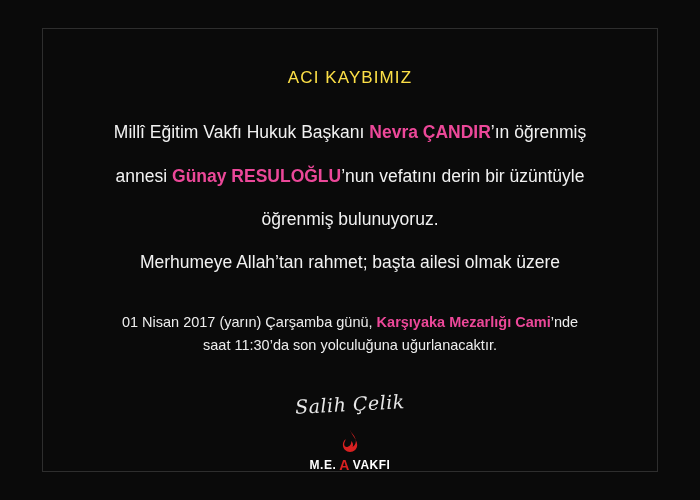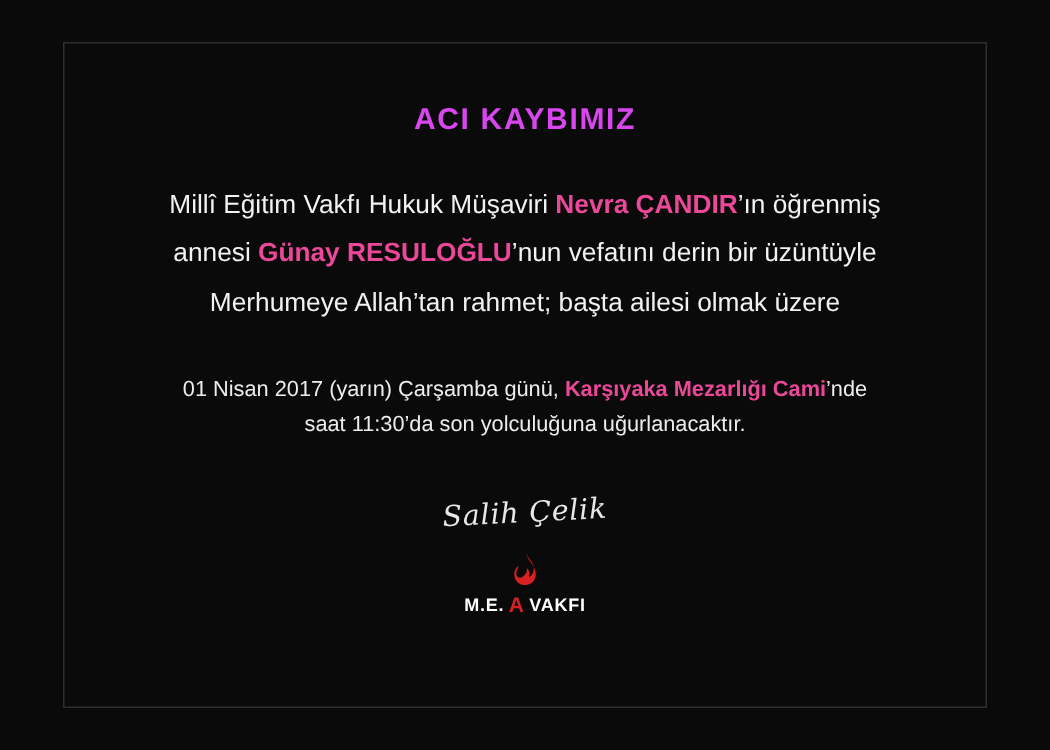--- a/index.html
+++ b/index.html
@@ -36,40 +36,40 @@
 
   #content {
     position: absolute;
     left: 70px;
     top: 56px;
     width: 560px;
     text-align: center;
   }
 
   #headline {
-    font-size: 20px;
-    font-weight: bold;
+    font-size: 17px;
+    font-weight: normal;
     letter-spacing: 1.1px;
-    color: #d946ef;
+    color: #fde047;
     margin: 12px 0 0 0;
     line-height: 1.2;
   }
 
   #main-text {
     margin-top: 30px;
     font-size: 17.5px;
     line-height: 1.62;
     color: #f2f2f2;
     font-weight: 300;
   }
   #main-text .para {
     margin: 0;
   }
   #main-text .para + .para {
-    margin-top: 4px;
+    margin-top: 15px;
   }
   .bold {
     font-weight: bold;
     color: #ec4899;
   }
 
   #funeral-text {
     margin-top: 34px;
     font-size: 14.5px;
     line-height: 1.6;
@@ -137,22 +137,23 @@
 
 <div id="notice-card">
 
   <div id="frame-border"></div>
 
   <div id="content">
 
     <h1 id="headline">ACI KAYBIMIZ</h1>
 
     <div id="main-text">
-      <p class="para"><span>Millî Eğitim Vakfı Hukuk Müşaviri </span><span class="bold">Nevra ÇANDIR</span><span>’ın öğrenmiş</span></p>
+      <p class="para"><span>Millî Eğitim Vakfı Hukuk Başkanı </span><span class="bold">Nevra ÇANDIR</span><span>’ın öğrenmiş</span></p>
       <p class="para"><span>annesi </span><span class="bold">Günay RESULOĞLU</span><span>’nun vefatını derin bir üzüntüyle</span></p>
+      <p class="para">öğrenmiş bulunuyoruz.</p>
       <p class="para">Merhumeye Allah’tan rahmet; başta ailesi olmak üzere</p>
     </div>
 
     <div id="funeral-text">
       <p class="para"><span>01 Nisan 2017 (yarın) Çarşamba günü, </span><span class="bold">Karşıyaka Mezarlığı Cami</span><span>’nde</span></p>
       <p class="para">saat 11:30’da son yolculuğuna uğurlanacaktır.</p>
     </div>
 
     <div id="signature-block">
       <div id="signature-name">Salih Çelik</div>

